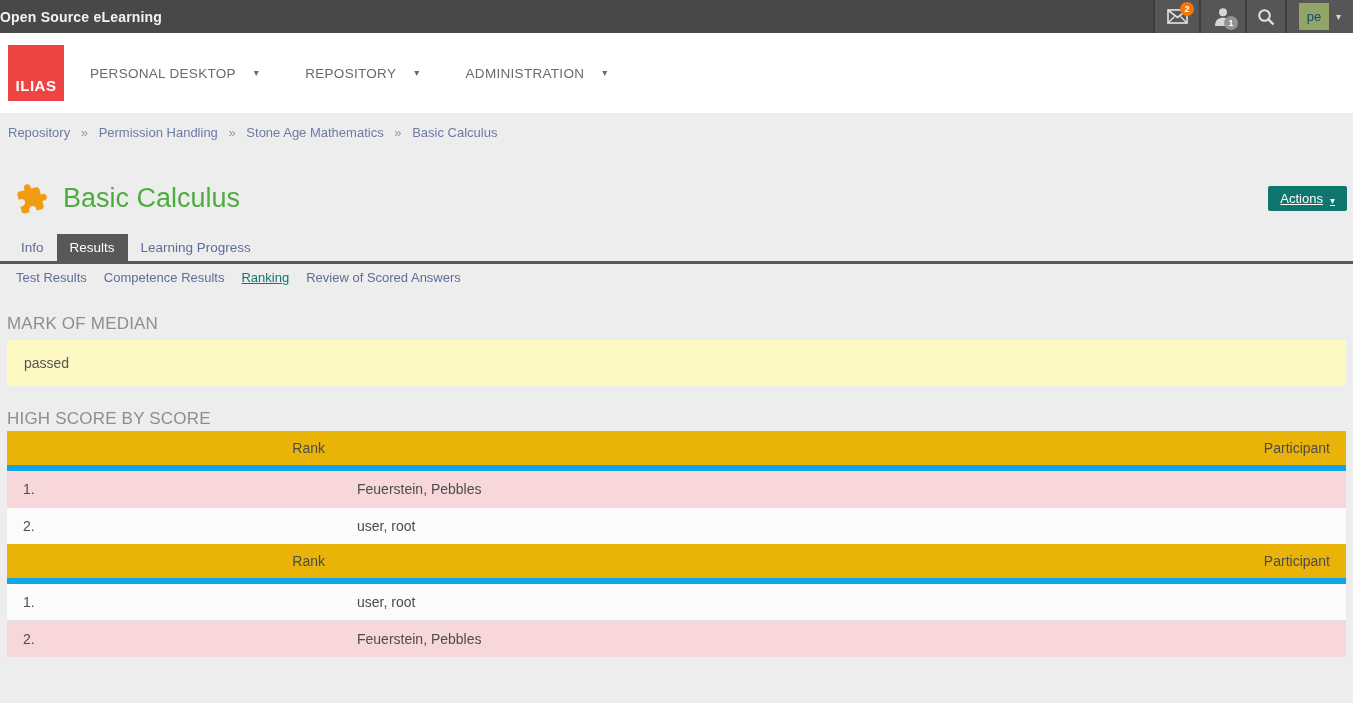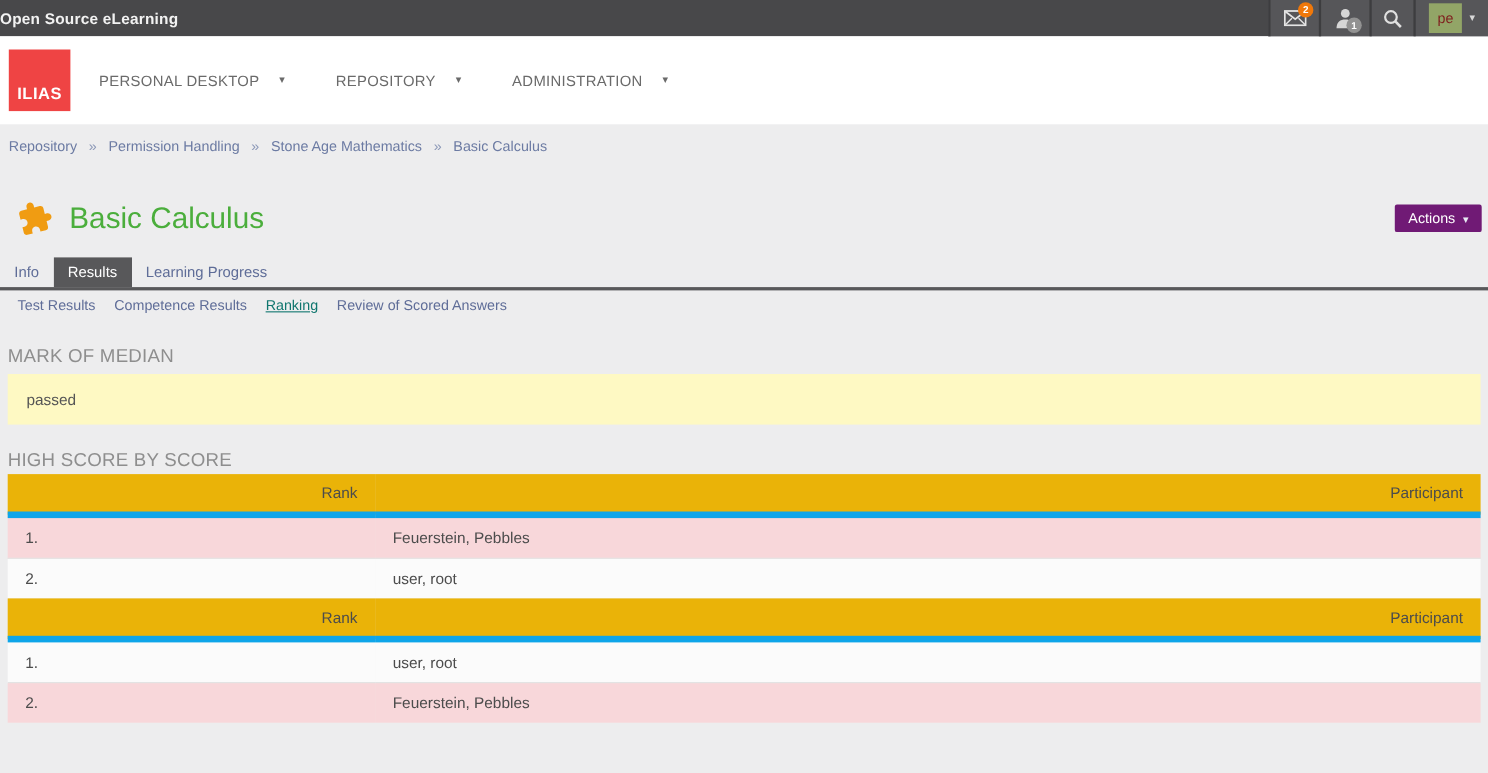--- a/index.html
+++ b/index.html
@@ -28,21 +28,21 @@
   .top-btn.search { width:40px; }
   .top-btn.avatar-btn { width:68px; gap:7px; }
   .badge {
     position:absolute; border-radius:50%; width:14px; height:14px;
     font-size:9px; font-weight:bold; color:#fff; display:flex;
     align-items:center; justify-content:center;
   }
   .badge.mail { top:2px; right:5px; background:#f0780a; }
   .badge.who  { bottom:3px; right:7px; background:#929292; }
   .avatar-box {
-    width:30px; height:27px; background:#92a567; color:#7f1d1d;
+    width:30px; height:27px; background:#92a567; color:#0c4a6e;
     font-size:13px; display:flex; align-items:center; justify-content:center;
   }
   .caret { font-size:10px; color:#d8d8d8; line-height:1; }
 
   
   .mainheader {
     height:80px; background:#ffffff; display:flex; align-items:center;
     padding:0 8px;
   }
   .logo {
@@ -66,30 +66,32 @@
   
   .title-row {
     margin-top:28px; padding:0 6px 0 16px;
     display:flex; align-items:center;
   }
   .obj-icon { width:32px; height:32px; flex:0 0 auto; }
   .page-title {
     font-size:27px; font-weight:400; color:#4bae3c; margin-left:15px; flex:1;
   }
   .actions-btn {
-    background:#701a75; color:#fff; font-size:13px; border:none;
+    background:#0f766e; color:#fff; font-size:13px; border:none;
     padding:5px 12px; border-radius:2px; cursor:pointer;
     display:flex; align-items:flex-end; gap:7px;
     font-family:"Liberation Sans", sans-serif;
+    text-decoration:underline;
   }
   .actions-btn .caret { color:#e8ecf5; }
 
   
   .tabs {
     margin-top:20px; display:flex; border-bottom:3px solid #58585a;
+    padding-left:8px;
   }
   .tab {
     font-size:13.5px; color:#5f6d98; padding:6px 13px; cursor:pointer;
   }
   .tab.active { background:#58585a; color:#ffffff; }
 
   .subtabs { padding:6px 16px 10px; display:flex; gap:17px; }
   .subtab { font-size:13px; color:#5f6d98; cursor:pointer; }
   .subtab.active { text-decoration:underline; color:#0f766e; }
 

